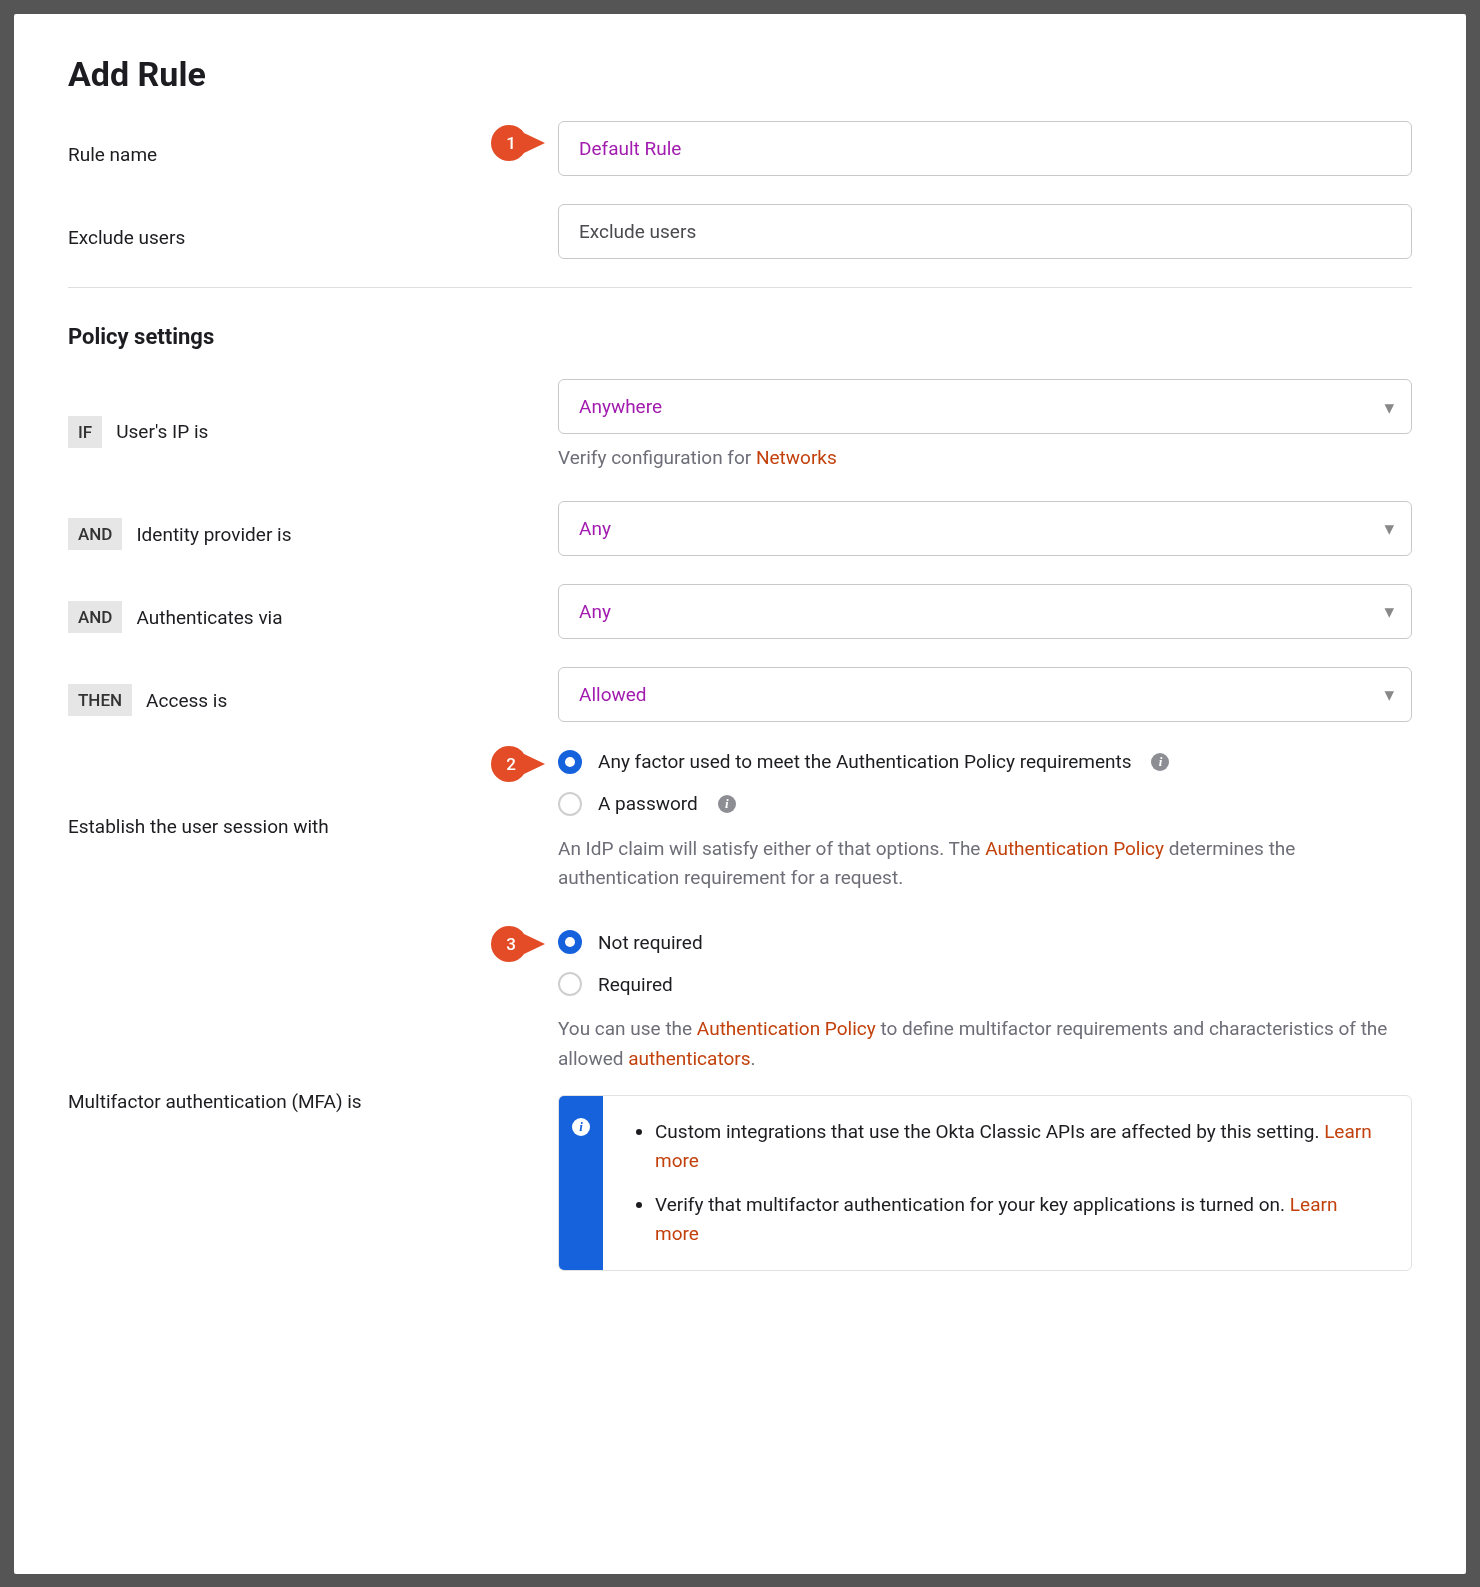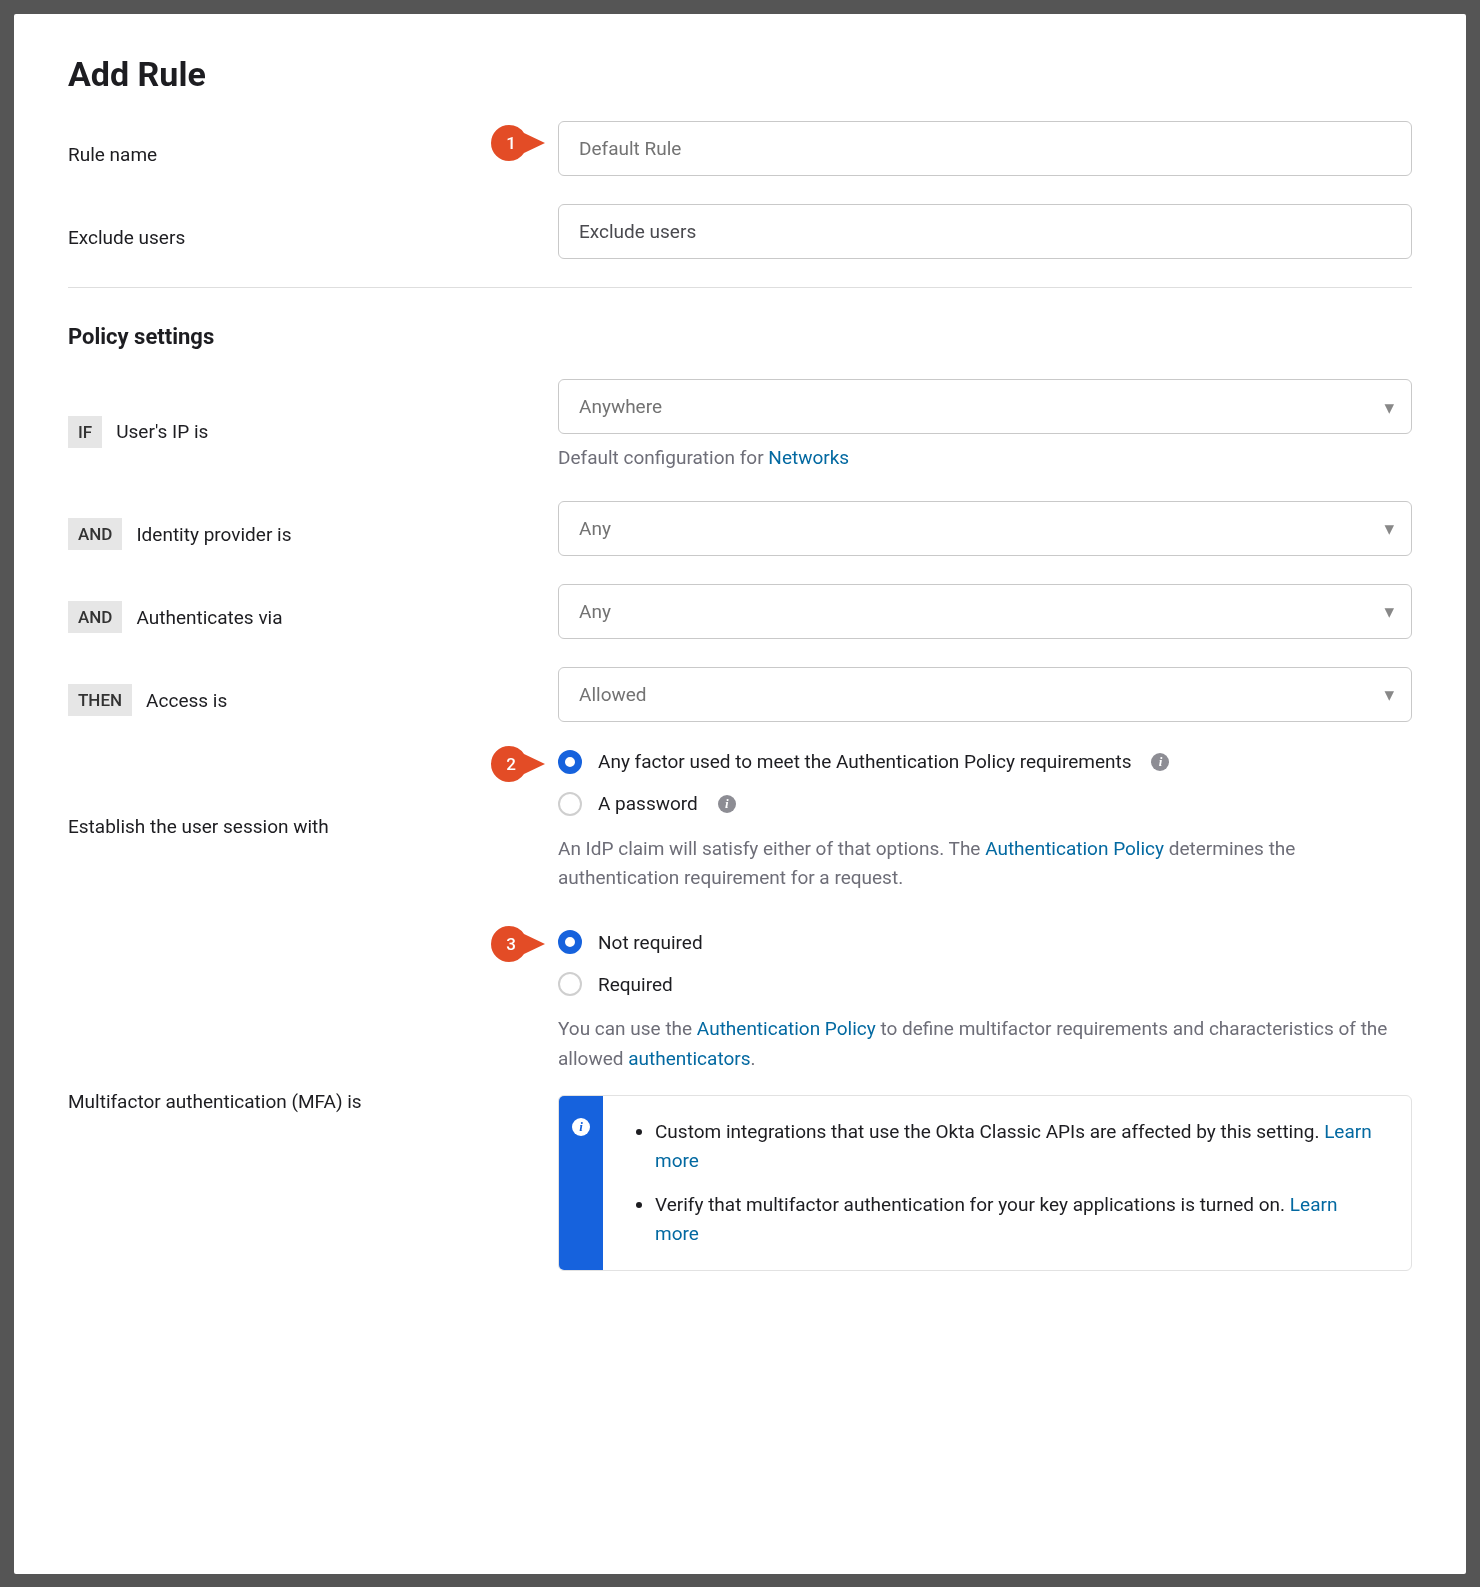--- a/index.html
+++ b/index.html
@@ -27,21 +27,21 @@
       padding-top: 12px;
     }
     .field-col { flex: 1; position: relative; }
     .text-input, .select {
       width: 100%;
       border: 1px solid #c9c9c9;
       border-radius: 6px;
       padding: 15px 20px;
       font-size: 19px;
       font-family: inherit;
-      color: #737373;
+      color: #a21caf;
       background: #fff;
     }
     .text-input::placeholder { color: #4a4a4f; }
     .select {
       appearance: none;
       -webkit-appearance: none;
       cursor: pointer;
       padding-right: 44px;
     }
     .select-wrap { position: relative; }
@@ -64,21 +64,21 @@
       border-radius: 0;
       font-weight: 500;
     }
     .condition-text { font-size: 19px; }
     .helper-text {
       color: #6e6e78;
       font-size: 19px;
       margin-top: 10px;
       line-height: 1.5;
     }
-    .link { color: #0369a1; text-decoration: none; }
+    .link { color: #c2410c; text-decoration: none; }
     .marker {
       position: absolute;
       left: -67px;
       top: 4px;
       width: 56px;
       height: 36px;
     }
     .marker-shape {
       fill: #e34c26;
     }
@@ -197,21 +197,21 @@
       <span class="condition-text">User's IP is</span>
     </div>
     <div class="field-col">
       <div class="select-wrap">
         <select class="select">
           <option>Anywhere</option>
         </select>
         <span class="select-caret">▾</span>
       </div>
       <div class="helper-text">
-        <span>Default configuration for </span><a href="#" class="link">Networks</a>
+        <span>Verify configuration for </span><a href="#" class="link">Networks</a>
       </div>
     </div>
   </div>
 
   <div class="form-row">
     <div class="label-col">
       <span class="condition-chip">AND</span>
       <span class="condition-text">Identity provider is</span>
     </div>
     <div class="field-col">

